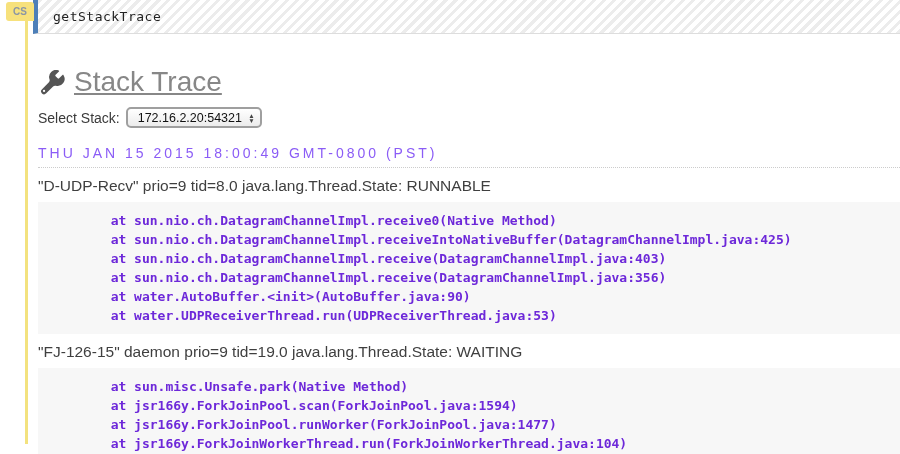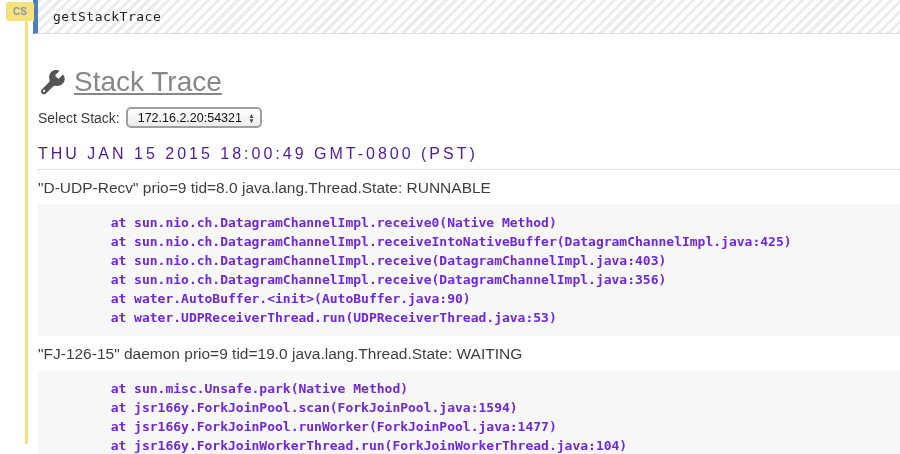--- a/index.html
+++ b/index.html
@@ -46,21 +46,21 @@
     border: 2px solid #9f9f9f; border-radius: 5px;
     background: linear-gradient(#ffffff, #ececec);
     display: inline-flex; align-items: center; justify-content: space-between;
     padding: 0 5px 0 10px; cursor: default;
     font-size: 12.5px; color: #111;
   }
   .node-select .arrows { display: flex; flex-direction: column; line-height: 5px; font-size: 6.5px; color: #444; }
 
   .timestamp {
     margin-top: 17px; padding-bottom: 6px;
-    font-size: 16px; letter-spacing: 3px; color: #4c1d95;
+    font-size: 14px; letter-spacing: 3px; color: #8b5cf6;
     border-bottom: 1px dotted #cccccc;
   }
 
   .thread-header { margin: 9px 0 0 0; font-size: 15.5px; color: #3f3f3f; height: 19px; }
 
   pre.stack-block {
     margin-top: 6px; padding: 9px 0 9px 10px;
     background: #f7f7f7;
     font-family: "DejaVu Sans Mono", "Liberation Mono", monospace;
     font-size: 13px; line-height: 19px; color: #6d28d9;

